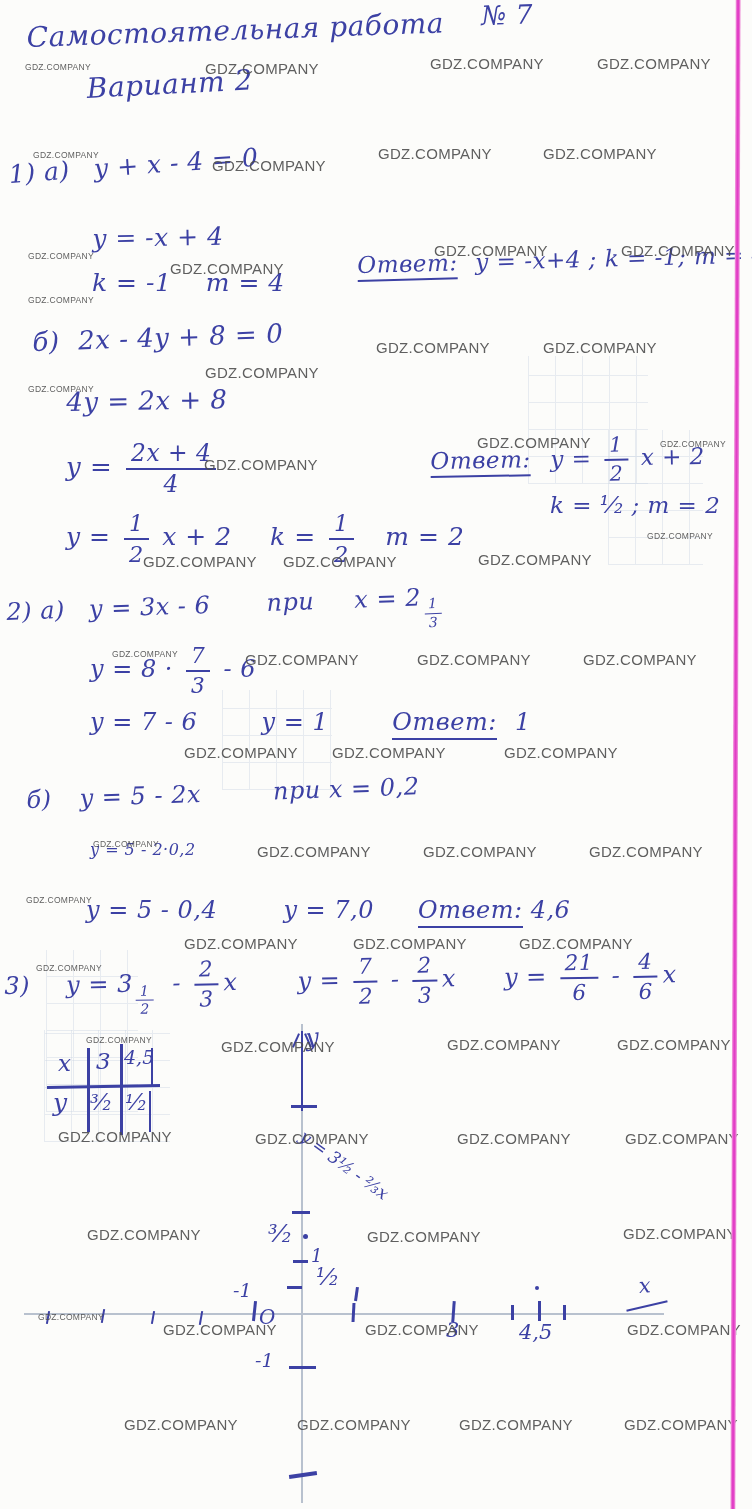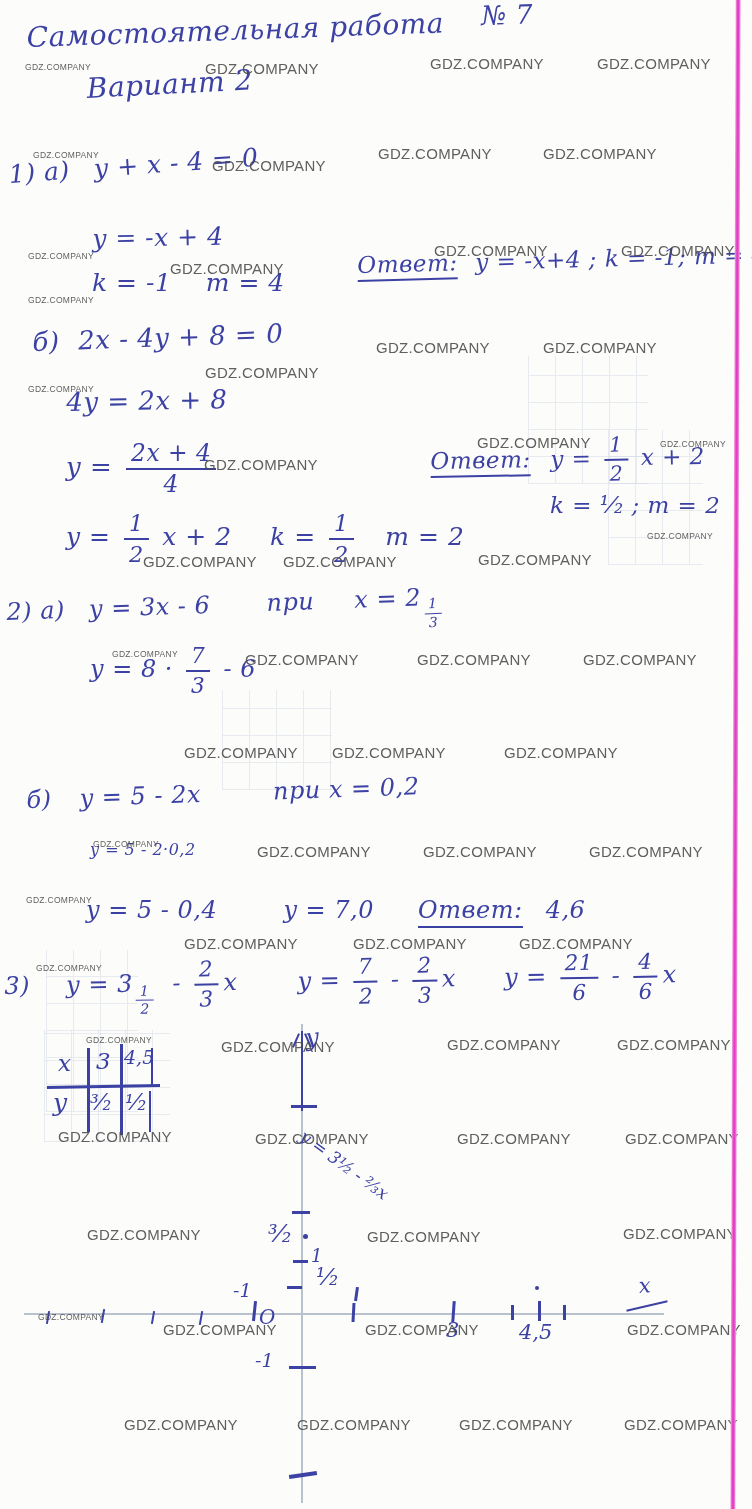--- a/index.html
+++ b/index.html
@@ -170,34 +170,40 @@
       </span>
   </div>
   <div class="hw" style="left:90px;top:645px;font-size:24px">
     <span>y = 8 ·</span>
     <span class="frac">
         <span class="fnum">7</span>
         <span class="fden">3</span>
       </span>
     <span>- 6</span>
   </div>
+  <div class="hw" style="left:90px;top:708px;font-size:24px">
+    <span>y = 7 - 6</span>
+    <span class="g" style="margin-left:56px">y = 1</span>
+    <span class="ulab g" style="margin-left:56px">Ответ:</span>
+    <span class="g" style="margin-left:10px">1</span>
+  </div>
 
   <div class="hw" style="left:26px;top:786px;font-size:24px;transform:rotate(-2deg)">
     <span>б)</span>
     <span class="g" style="margin-left:20px">y = 5 - 2x</span>
     <span class="g" style="margin-left:64px">при  x = 0,2</span>
   </div>
   <div class="hw" style="left:90px;top:840px;font-size:16px">
     <span>y = 5 - 2·0,2</span>
   </div>
   <div class="hw" style="left:86px;top:896px;font-size:24px">
     <span>y = 5 - 0,4</span>
     <span class="g" style="margin-left:58px">y = 7,0</span>
     <span class="ulab g" style="margin-left:36px">Ответ:</span>
-    <span class="g" style="margin-left:15px">4,6</span>
+    <span class="g" style="margin-left:0">4,6</span>
   </div>
 
   <div class="hw" style="left:4px;top:962px;font-size:24px;transform:rotate(-1deg)">
     <span>3)</span>
     <span class="g" style="margin-left:28px">y = 3</span><span class="mfrac">
         <span class="fnum">1</span>
         <span class="fden">2</span>
       </span>
     <span class="g" style="margin-left:8px">-</span>
     <span class="frac">

